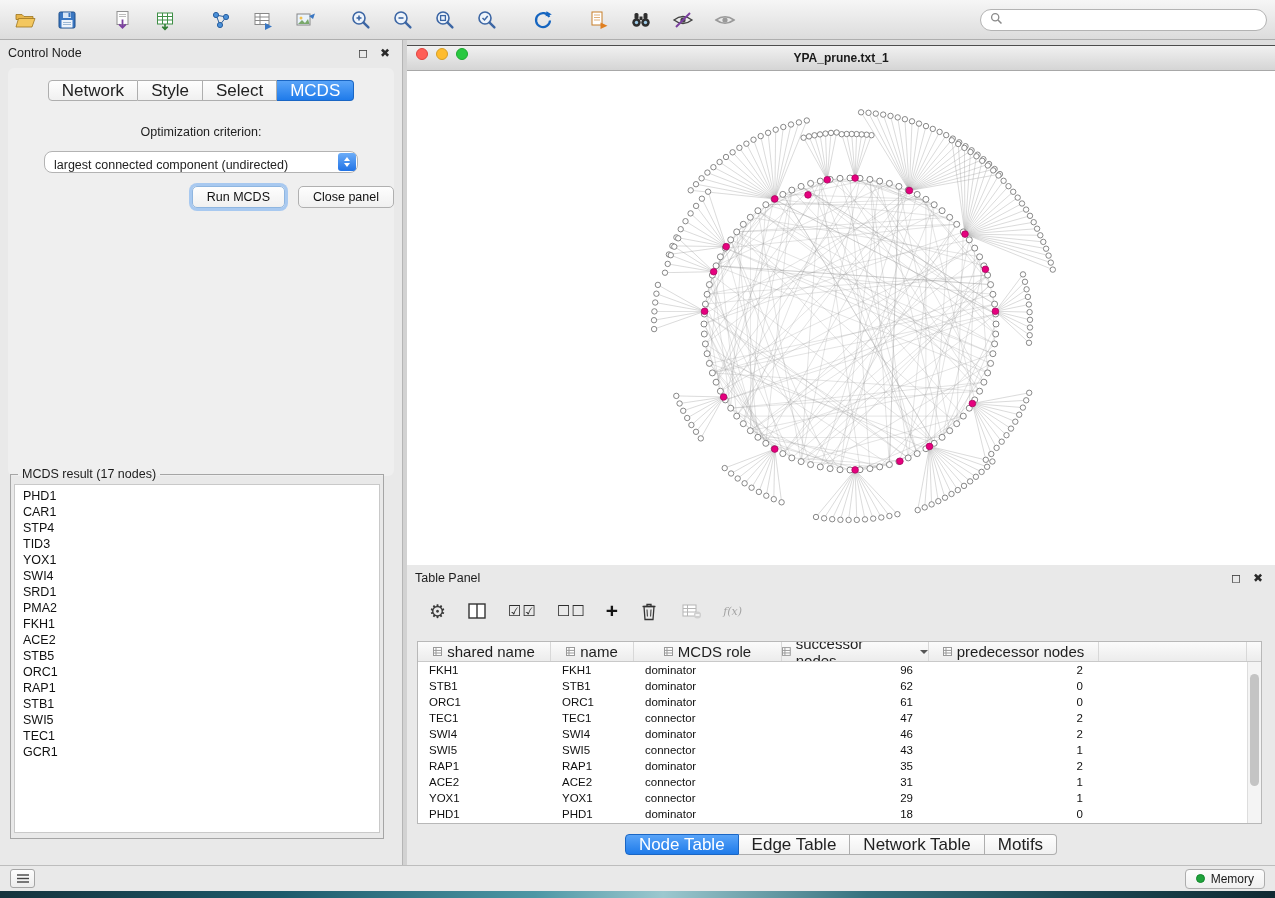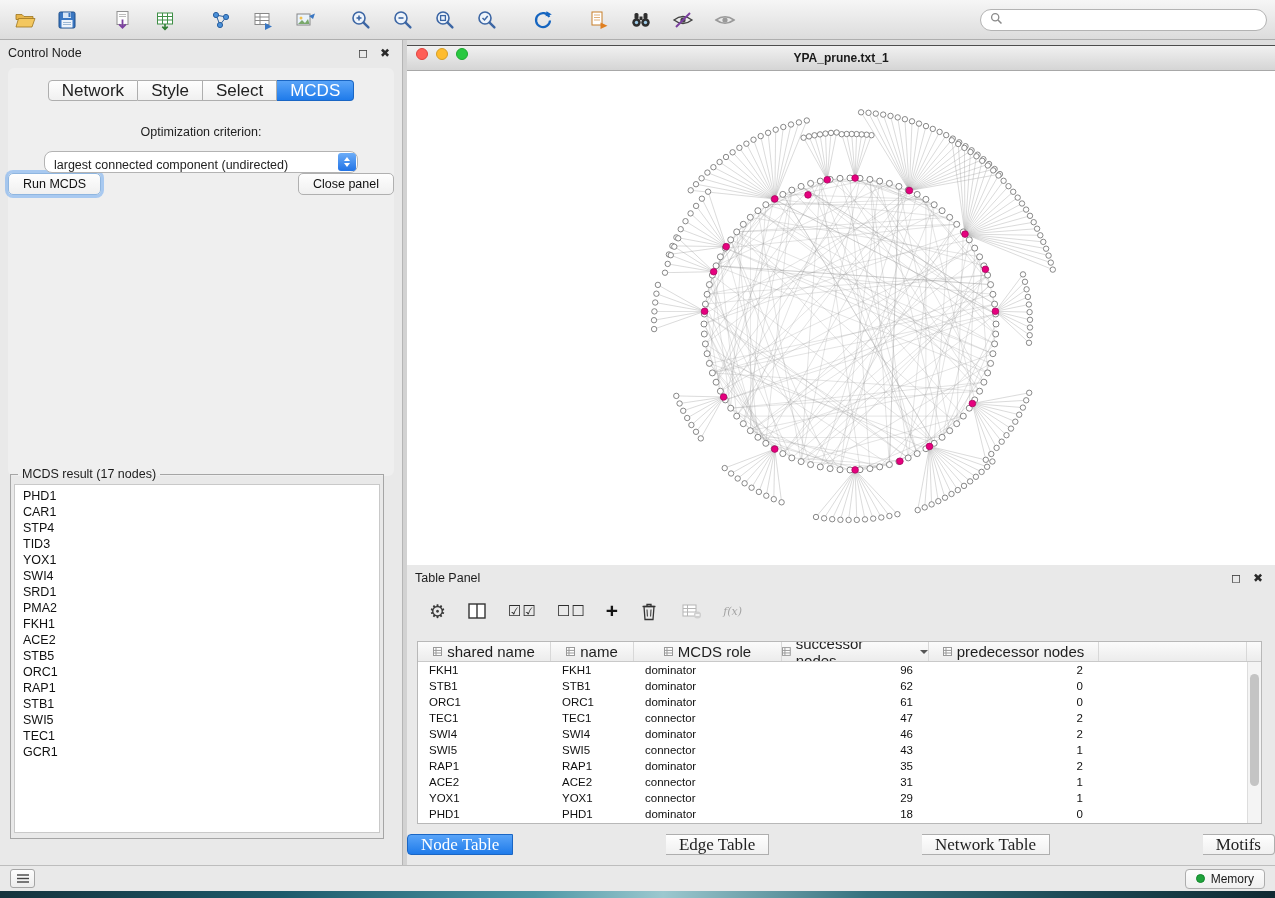--- a/index.html
+++ b/index.html
@@ -43,21 +43,21 @@
   .cp-dropdown { width:314px; margin:12px auto 0; height:22px; background:#fff;
                  border:1px solid #b3b3b3; border-radius:8px; position:relative;
                  display:flex; align-items:flex-end; padding-left:9px; font-size:12.5px; }
   .dd-stepper { position:absolute; right:1px; top:1px; bottom:1px; width:18px; border-radius:3px;
                 background:linear-gradient(#6cadf8,#2173e6); display:flex; flex-direction:column;
                 align-items:center; justify-content:center; gap:2px; }
   .tri-up { width:0; height:0; border-left:3.5px solid transparent; border-right:3.5px solid transparent;
             border-bottom:4px solid #fff; }
   .tri-down { width:0; height:0; border-left:3.5px solid transparent; border-right:3.5px solid transparent;
               border-top:4px solid #fff; }
-  .cp-buttons { display:flex; justify-content:space-between; gap:13px; margin-top:0; }
+  .cp-buttons { display:flex; justify-content:flex-end; gap:13px; margin-top:13px; }
   .btn { height:22px; padding:0 14px; font-size:12.5px; color:#111;
          background:linear-gradient(#fefefe,#f0f0f0); border:1px solid #b0b0b0; border-radius:5px; }
   .btn.focus-ring { box-shadow:0 0 0 3px rgba(110,170,240,.55); border-color:#8fb6e0; }
   fieldset.mcds { position:absolute; left:10px; right:18px; top:427px; height:372px;
                   border:1px solid #a5a5a5; padding:3px 3px 5px 3px; }
   fieldset.mcds legend { font-size:12.5px; padding:0 4px; margin-left:4px; color:#1c1c1c; }
   .mcds-list { background:#fff; border:1px solid #c9c9c9; width:100%; height:100%;
                overflow:hidden; padding:3px 0 0 8px; }
   .mcds-item { font-size:12.5px; line-height:16px; color:#101010; }
 
@@ -101,21 +101,21 @@
           border-top:4px solid #555; margin-left:10px; }
   .t-body { position:absolute; top:20px; left:0; right:14px; bottom:0; }
   .t-row { display:grid; grid-template-columns:133px 83px 148px 147px 170px 1fr;
            height:16px; font-size:11.5px; align-items:center; color:#101010; }
   .c { padding-left:11px; white-space:nowrap; overflow:hidden; }
   .c.num { text-align:right; padding-right:16px; padding-left:0; }
   .tp-scroll { position:absolute; right:0; top:20px; bottom:0; width:14px;
                background:#f4f4f4; border-left:1px solid #ddd; }
   .tp-thumb { position:absolute; top:12px; left:2px; right:2px; height:112px;
               background:#c4c4c4; border-radius:6px; }
-  .tp-tabs { position:absolute; left:0; right:0; top:269px; display:flex; justify-content:space-between;font-family:Liberation Serif, serif; }
+  .tp-tabs { position:absolute; left:0; right:0; top:269px; display:flex; justify-content:center; }
 
   
   .status-bar { position:absolute; left:0; right:0; bottom:7px; height:26px;
                 background:#e9e9e9; border-top:1px solid #bdbdbd;
                 display:flex; align-items:center; padding:0 10px; }
   .hamburger { width:25px; height:19px; border:1px solid #a5a5a5; border-radius:3px;
                background:linear-gradient(#fdfdfd,#ededed);
                display:flex; align-items:center; justify-content:center; }
   .memory-btn { margin-left:auto; height:20px; border:1px solid #adadad; border-radius:4px;
                 background:linear-gradient(#fdfdfd,#efefef); display:flex; align-items:center;

